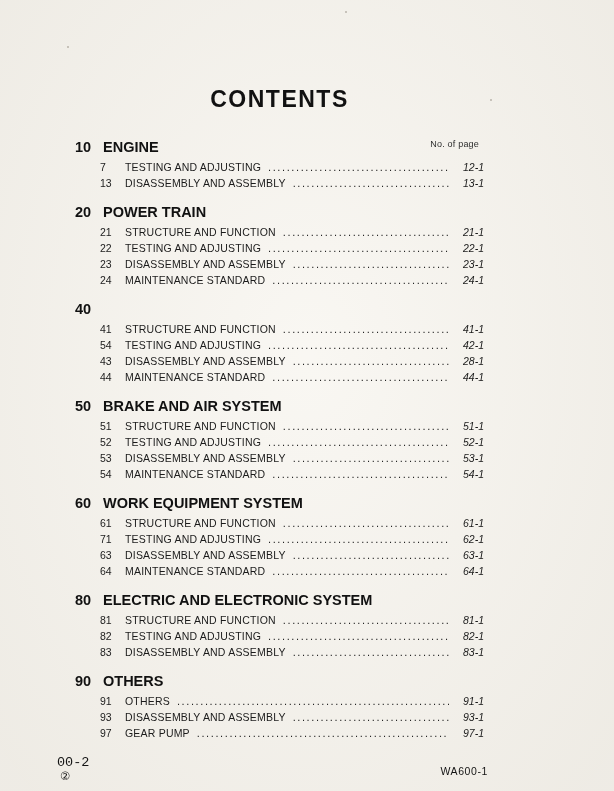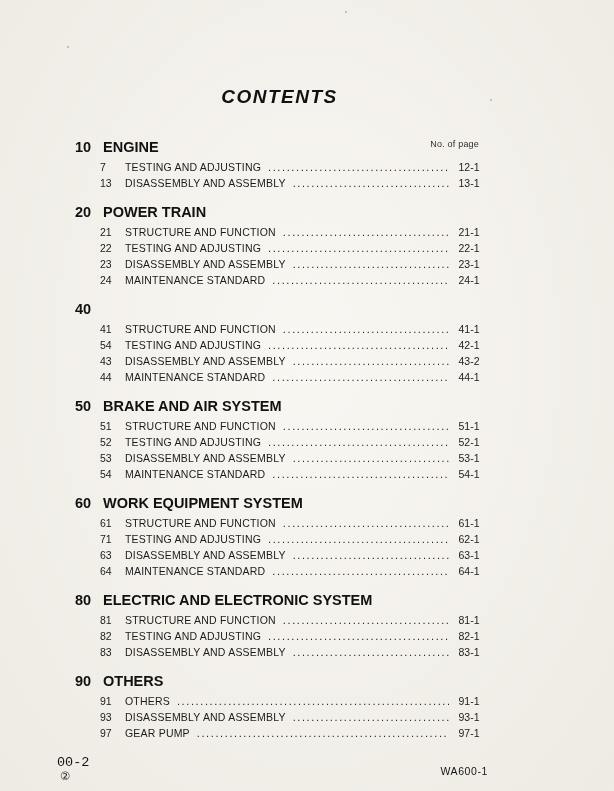--- a/index.html
+++ b/index.html
@@ -11,23 +11,22 @@
     position:relative;
     overflow:hidden;
   }
   .page {
     position:absolute; inset:0;
     background: radial-gradient(ellipse at 50% 45%, rgba(255,255,255,0.35), rgba(0,0,0,0.03) 95%);
   }
   .doc-title {
     position:absolute; top:86px; left:75px; width:409px;
     text-align:center;
-    font-size:19px; font-weight:bold; letter-spacing:1.5px;
+    font-size:23px; font-weight:bold; letter-spacing:1.5px;
     color:#111;
-    font-style:italic;
   }
   .contents {
     position:absolute; top:138px; left:75px; width:409px;
   }
   .section { margin-bottom:12px; }
   .section-header {
     position:relative;
     display:flex; align-items:baseline;
     font-weight:bold; font-size:14.5px; line-height:18px;
     margin-bottom:3px; color:#111;
@@ -45,21 +44,21 @@
   .e-num { width:25px; flex-shrink:0; }
   .e-title { white-space:nowrap; letter-spacing:0.2px; }
   .leader {
     flex:1 1 auto; overflow:hidden; white-space:nowrap;
     margin:0 5px 0 7px; min-width:10px;
   }
   .leader::after {
     content:"..........................................................................................................................................";
     font-size:11px; letter-spacing:1.6px; color:#232323;
   }
-  .e-page { flex-shrink:0; min-width:30px; text-align:center; }
+  .e-page { flex-shrink:0; min-width:30px; text-align:right;font-style:italic; }
   .footer-left {
     position:absolute; left:57px; bottom:8px; line-height:1.05;font-family:Liberation Mono, monospace;
   }
   .f-page { font-size:13.5px; color:#141414; }
   .f-circ { display:block; font-size:11.5px; margin-left:3px; color:#141414; }
   .footer-right {
     position:absolute; right:126px; bottom:14px;
     font-size:10.5px; letter-spacing:0.6px; color:#141414;
   }
   .speck {
@@ -140,21 +139,21 @@
         <div class="entry">
           <span class="e-num">54</span>
           <span class="e-title">TESTING AND ADJUSTING</span>
           <span class="leader"></span>
           <span class="e-page">42-1</span>
         </div>
         <div class="entry">
           <span class="e-num">43</span>
           <span class="e-title">DISASSEMBLY AND ASSEMBLY</span>
           <span class="leader"></span>
-          <span class="e-page">43-2</span>
+          <span class="e-page">28-1</span>
         </div>
         <div class="entry">
           <span class="e-num">44</span>
           <span class="e-title">MAINTENANCE STANDARD</span>
           <span class="leader"></span>
           <span class="e-page">44-1</span>
         </div>
       </div>
       <div class="section">
         <div class="section-header">

